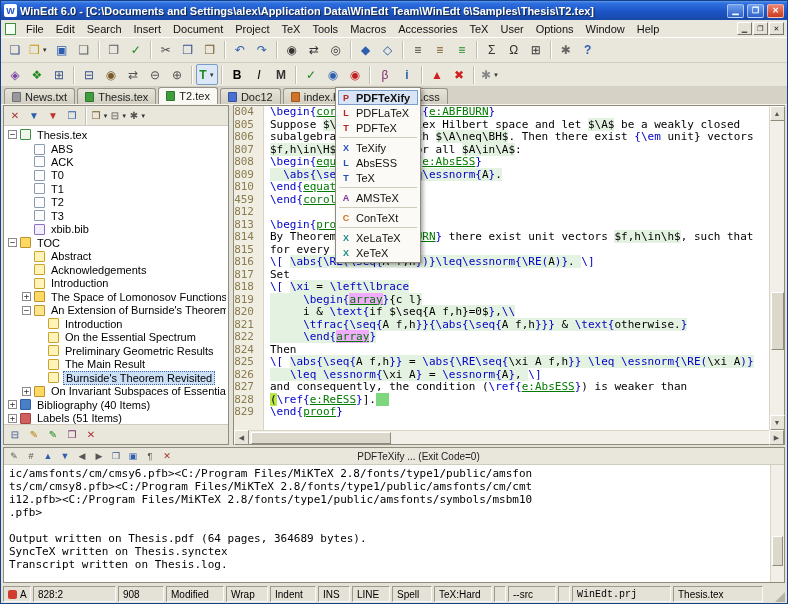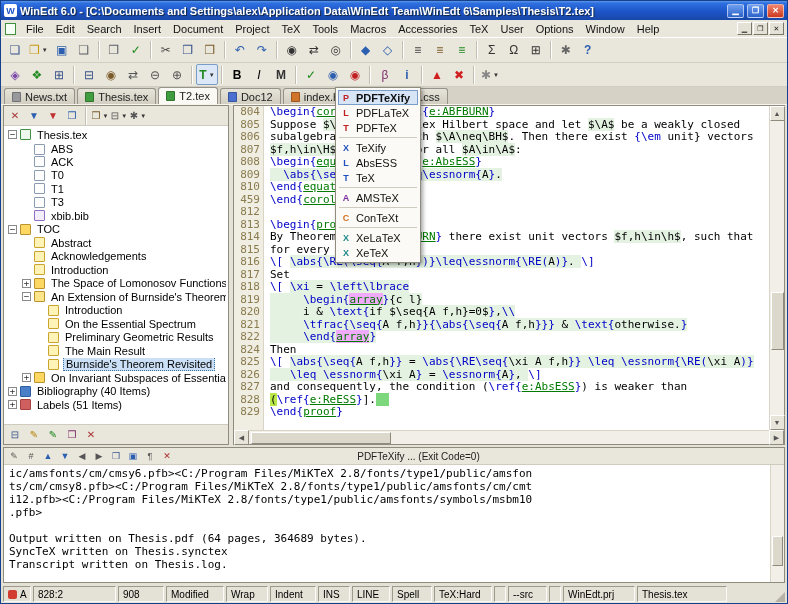--- a/index.html
+++ b/index.html
@@ -75,21 +75,21 @@
 .tree-row.selected .tree-label { background:#cbe0f6; border:1px dotted #3a6ea5; }
 .splitter { width:4px; flex:0 0 4px; }
 
 
 .editor { flex:1; display:flex; flex-direction:column; border:1px solid #8f8c7e; background:#fff; min-width:0; }
 .ed-body { flex:1; display:flex; min-height:0; }
 .ed-lines { flex:1; position:relative; overflow:hidden; font-family:"DejaVu Sans Mono",monospace;
   font-size:11px; line-height:12.5px; }
 .gutter-bg { position:absolute; left:0; top:0; bottom:0; width:30px; background:#f0ede2; border-right:1px solid #d8d4c6; }
 .ed-row { position:relative; display:flex; height:12.5px; white-space:pre; }
-.ln { width:30px; flex:0 0 30px; text-align:right; padding-right:4px; color:#8a7c4e; }
+.ln { width:30px; flex:0 0 30px; text-align:right; padding-right:10px; color:#8a7c4e; }
 .lc { padding-left:6px; }
 .sp { color:#000; }
 .sc { color:#0000c8; }
 .sg { color:#007a00; text-decoration:underline; }
 .sm { background:#e4f2e2; color:#000; }
 .sx { background:#e4f2e2; color:#0000c8; }
 .sn { background:#f0abfc; color:#007a00; text-decoration:underline; }
 .su { background:#b8e84a; color:#000; }
 .sb { background:#7dd87d; }
 .vscroll { width:15px; flex:0 0 15px; background:#f1efe7; border-left:1px solid #d8d4c6;
@@ -401,20 +401,25 @@
           </div>
           <div class="tree-row" style="padding-left: 16px;">
             <span class="exp-spacer"></span>
             <span class="ti ti-doc"></span>
             <span class="tree-label">T0</span>
           </div>
           <div class="tree-row" style="padding-left: 16px;">
             <span class="exp-spacer"></span>
             <span class="ti ti-doc"></span>
             <span class="tree-label">T1</span>
+          </div>
+          <div class="tree-row" style="padding-left: 16px;">
+            <span class="exp-spacer"></span>
+            <span class="ti ti-doc"></span>
+            <span class="tree-label">T2</span>
           </div>
           <div class="tree-row" style="padding-left: 16px;">
             <span class="exp-spacer"></span>
             <span class="ti ti-doc"></span>
             <span class="tree-label">T3</span>
           </div>
           <div class="tree-row" style="padding-left: 16px;">
             <span class="exp-spacer"></span>
             <span class="ti ti-bib"></span>
             <span class="tree-label">xbib.bib</span>
@@ -637,27 +642,27 @@
       </div>
       <div class="seg" style="width: 40px;">
         <span>Spell</span>
       </div>
       <div class="seg" style="width: 58px;">
         <span>TeX:Hard</span>
       </div>
       <div class="seg" style="width: 12px;">
         <span></span>
       </div>
-      <div class="seg" style="width: 39px;">
+      <div class="seg" style="width: 48px;">
         <span>--src</span>
       </div>
       <div class="seg" style="width: 12px;">
         <span></span>
       </div>
-      <div class="seg" style="width: 72px;">
+      <div class="seg" style="width: 99px; font-family: Liberation Mono, monospace;">
         <span>WinEdt.prj</span>
       </div>
       <div class="seg" style="width: 90px;">
         <span>Thesis.tex</span>
       </div>
       <div style="flex: 1 1 0%;"></div>
       <div class="grip">
         <span class="grip-tri"></span>
       </div>
     </div>

